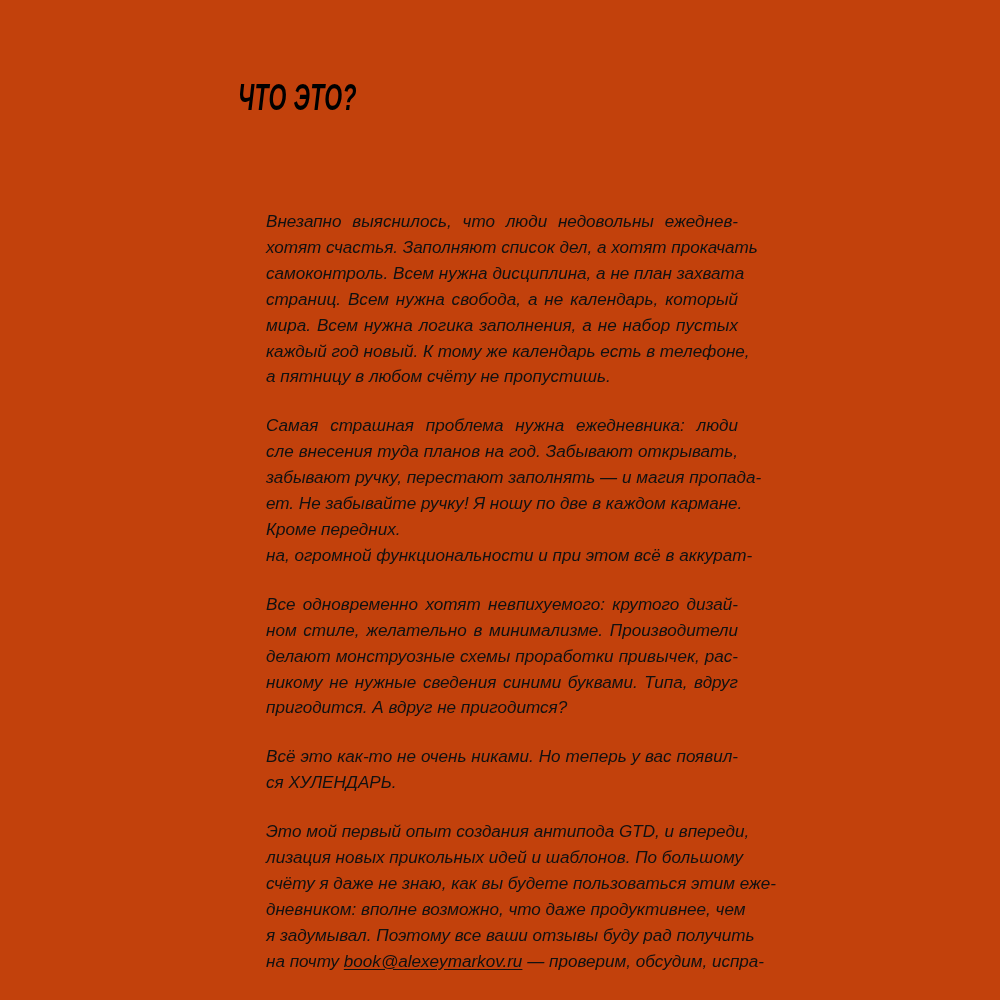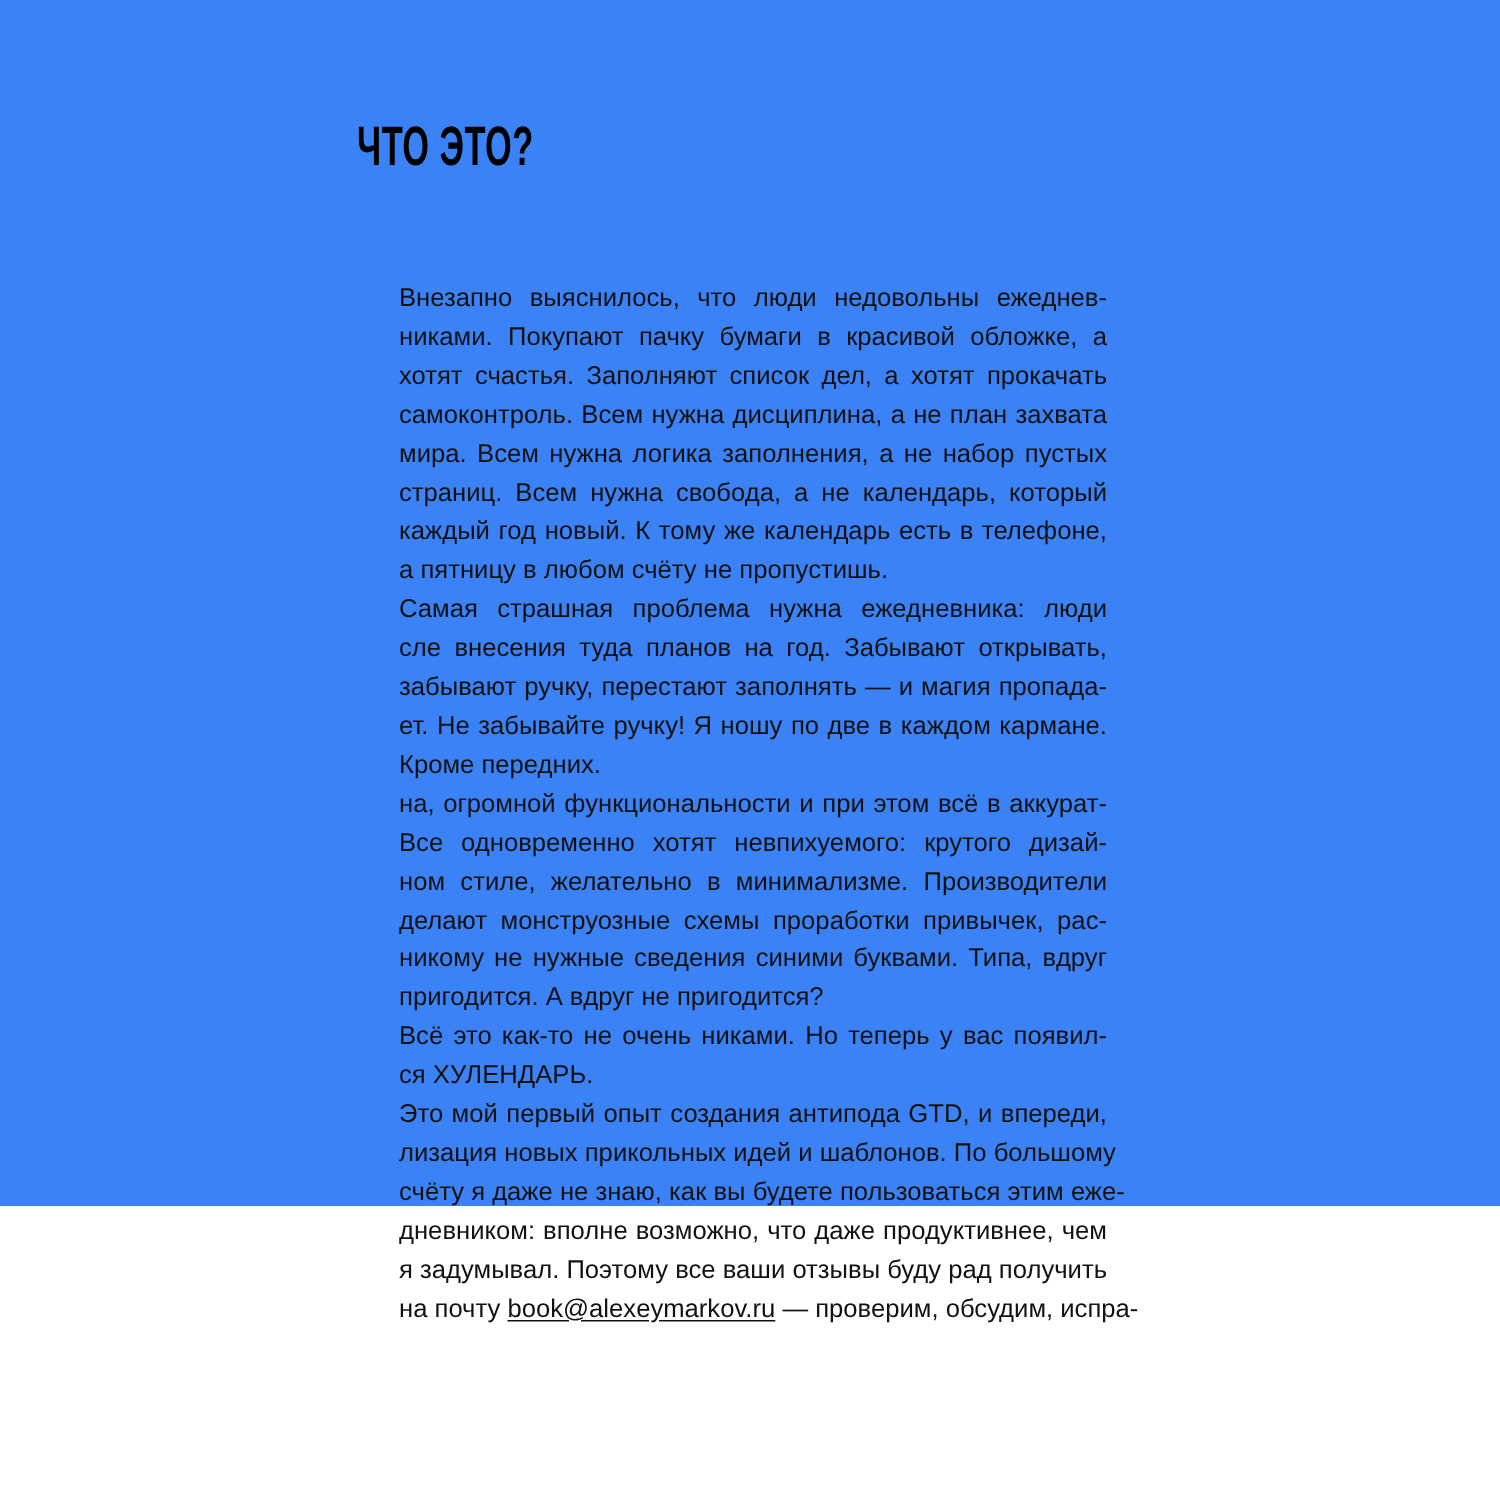--- a/index.html
+++ b/index.html
@@ -10,23 +10,24 @@
     width: 1000px;
     height: 1000px;
     background: #ffffff;
     font-family: "Liberation Sans", sans-serif;
     overflow: hidden;
   }
 
   .page {
     position: relative;
     width: 1000px;
-    height: 804px;
-    background: #3b82f6;
+    height: 1000px;
+    background: #c2410c;
     box-sizing: border-box;
+    font-style: italic;
   }
 
   .chapter-heading {
     position: absolute;
     left: 238px;
     top: 79px;
     margin: 0;
     font-family: "Liberation Sans Narrow", "Liberation Sans", sans-serif;
     font-weight: bold;
     font-size: 37px;
@@ -63,44 +64,44 @@
     display: block;
     text-align: justify;
     text-align-last: justify;
     white-space: nowrap;
   }
   .body-copy p > span.j-line.tail {
     text-align-last: left;
   }
   .body-copy p > span.j-line.indent {
     text-indent: 28px;
+    margin-top: 23px;
   }
 
   .mail-link {
     color: #111111;
     text-decoration: underline;
     text-underline-offset: 2px;
   }
 </style>
 </head>
 <body>
 
 <div class="page">
 
   <h1 class="chapter-heading">ЧТО ЭТО?</h1>
 
   <div class="body-copy">
 
     <p>
       <span class="j-line indent">Внезапно выяснилось, что люди недовольны ежеднев-</span>
-      <span class="j-line">никами. Покупают пачку бумаги в красивой обложке, а</span>
       <span class="j-line">хотят счастья. Заполняют список дел, а хотят прокачать</span>
       <span class="j-line">самоконтроль. Всем нужна дисциплина, а не план захвата</span>
+      <span class="j-line">страниц. Всем нужна свобода, а не календарь, который</span>
       <span class="j-line">мира. Всем нужна логика заполнения, а не набор пустых</span>
-      <span class="j-line">страниц. Всем нужна свобода, а не календарь, который</span>
       <span class="j-line">каждый год новый. К тому же календарь есть в телефоне,</span>
       <span class="j-line tail">а пятницу в любом счёту не пропустишь.</span>
     </p>
 
     <p>
       <span class="j-line indent">Самая страшная проблема нужна ежедневника: люди</span>
       <span class="j-line">сле внесения туда планов на год. Забывают открывать,</span>
       <span class="j-line">забывают ручку, перестают заполнять — и магия пропада-</span>
       <span class="j-line">ет. Не забывайте ручку! Я ношу по две в каждом кармане.</span>
       <span class="j-line tail">Кроме передних.</span>

